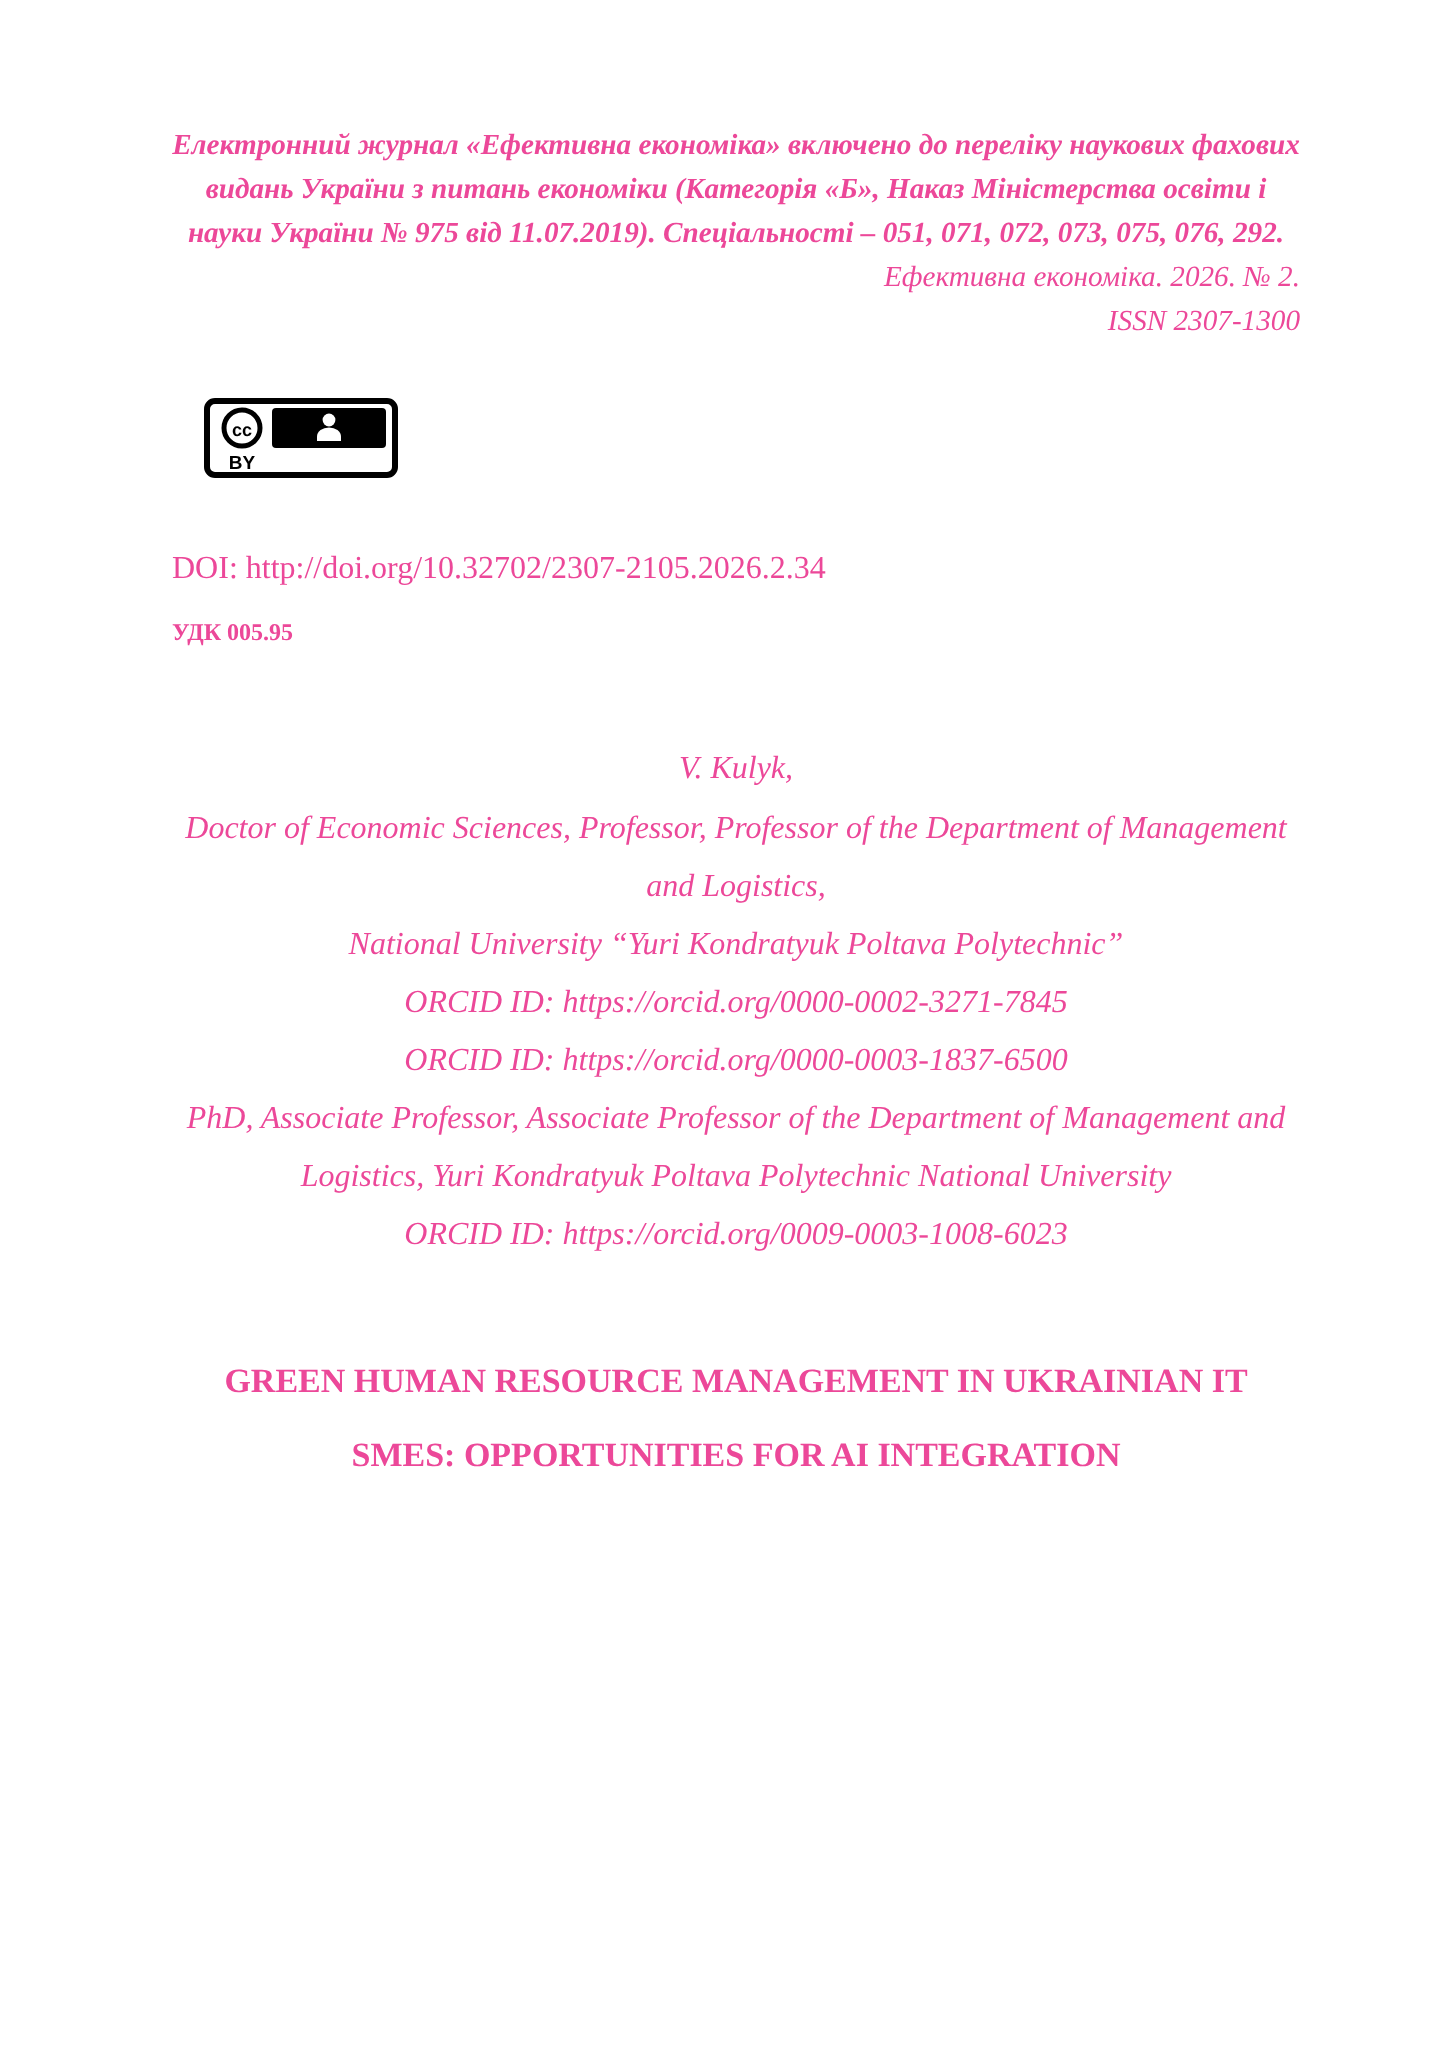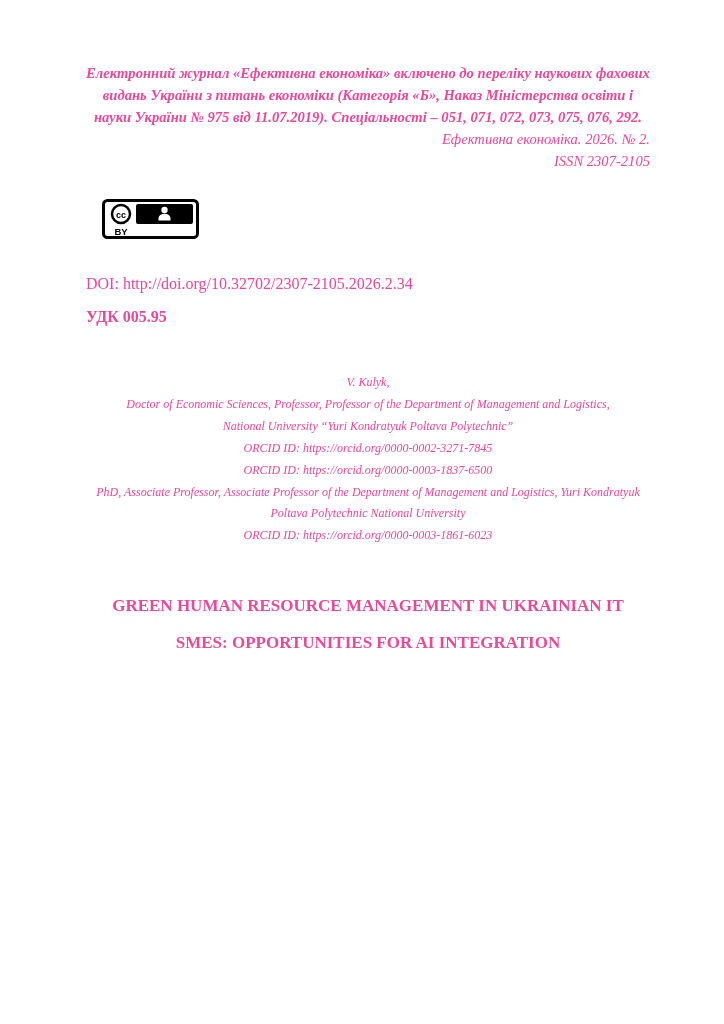--- a/index.html
+++ b/index.html
@@ -50,29 +50,29 @@
     margin: 1px 0 0 0;
   }
 
   .doi-line {
     font-weight: normal;
     font-size: 16px;
     margin: 32px 0 0 0;
   }
   .udc-line {
     font-weight: bold;
-    font-size: 16px;
+    font-size: 12px;
     margin: 15px 0 0 0;
   }
 
   .authors-block {
     margin-top: 46px;
     text-align: center;
     font-style: italic;
-    font-size: 12px;
+    font-size: 16px;
     line-height: 1.82;
   }
   .authors-block p { margin: 0; }
 
   .article-title {
     margin: 40px auto 0 auto;
     max-width: 522px;
     text-align: center;
     font-weight: bold;
     font-size: 17px;
@@ -81,21 +81,21 @@
 </style>
 </head>
 <body>
 
 <div class="page">
 
   <p class="header-note" data-bind="header.note">Електронний журнал «Ефективна економіка» включено до переліку наукових фахових видань України з питань економіки (Категорія «Б», Наказ Міністерства освіти і науки України № 975 від 11.07.2019). Спеціальності – 051, 071, 072, 073, 075, 076, 292.</p>
 
   <p class="header-right" data-bind="header.issue">Ефективна економіка. 2026. № 2.</p>
 
-  <p class="header-right" data-bind="header.issn">ISSN 2307-2105</p>
+  <p class="header-right" data-bind="header.issn">ISSN 2307-1300</p>
 
   <div class="license-row">
     <span class="cc-badge">
       <svg width="97" height="40" viewBox="0 0 97 40" aria-hidden="true">
         <rect x="1.5" y="1.5" width="94" height="37" rx="4" fill="#ffffff" stroke="#000000" stroke-width="3"></rect>
         <circle cx="19" cy="15" r="9" fill="#ffffff" stroke="#000000" stroke-width="2.5"></circle>
         <text x="19" y="19" text-anchor="middle" font-family="Liberation Sans, sans-serif" font-size="9" font-weight="bold" fill="#000000" data-bind="license.badge_cc">cc</text>
         <rect x="34" y="5" width="57" height="20" rx="2" fill="#000000"></rect>
         <circle cx="62.5" cy="11" r="3.2" fill="#ffffff"></circle>
         <path d="M56.5 21.5 v-2.2 a6 4.6 0 0 1 12 0 v2.2 z" fill="#ffffff"></path>
@@ -113,19 +113,19 @@
     <p data-bind="authors.0.name">V. Kulyk,</p>
     <p data-bind="authors.0.role">Doctor of Economic Sciences, Professor, Professor of the Department of Management and Logistics,</p>
     <p data-bind="authors.0.university">National University “Yuri Kondratyuk Poltava Polytechnic”</p>
     <p data-bind="authors.0.orcid">ORCID ID: https://orcid.org/0000-0002-3271-7845</p>
 
 
     <p data-bind="authors.1.orcid">ORCID ID: https://orcid.org/0000-0003-1837-6500</p>
 
     <p data-bind="authors.2.role">PhD, Associate Professor, Associate Professor of the Department of Management and Logistics, Yuri Kondratyuk Poltava Polytechnic National University</p>
 
-    <p data-bind="authors.2.orcid">ORCID ID: https://orcid.org/0000-0003-1861-6023</p>
+    <p data-bind="authors.2.orcid">ORCID ID: https://orcid.org/0009-0003-1008-6023</p>
 
   </div>
 
   <h1 class="article-title" data-bind="title">GREEN HUMAN RESOURCE MANAGEMENT IN UKRAINIAN IT SMES: OPPORTUNITIES FOR AI INTEGRATION</h1>
 
 </div>
 
 </body></html>

